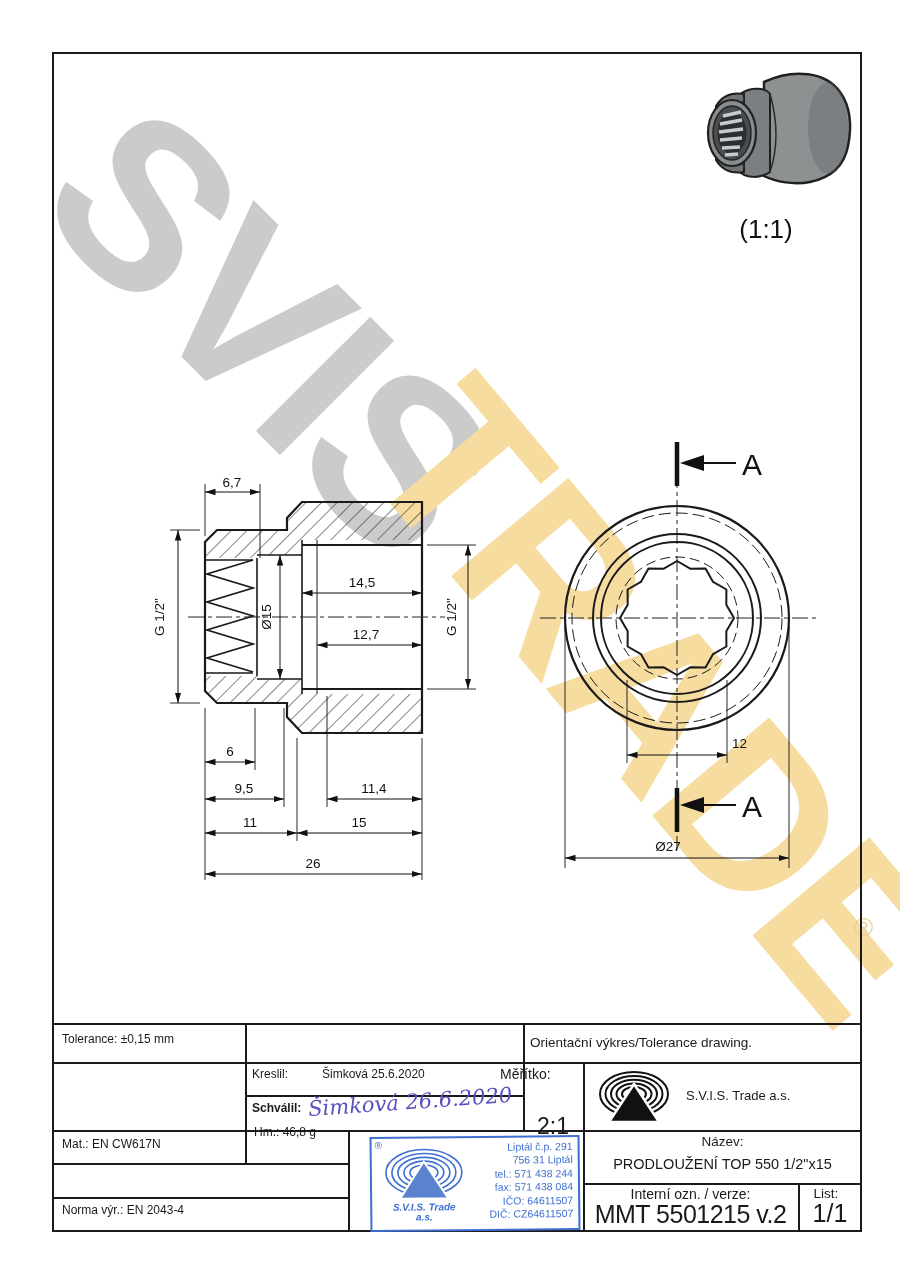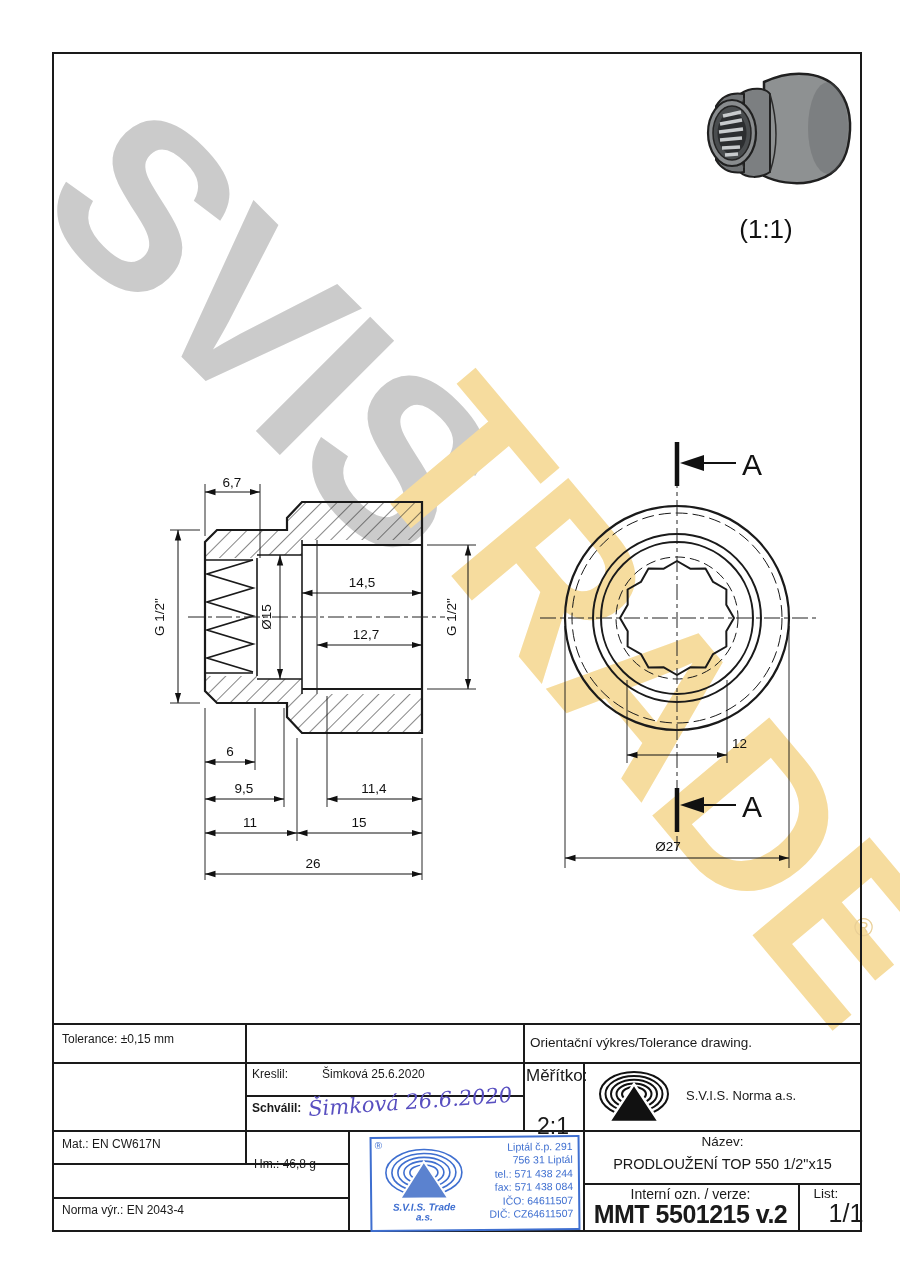--- a/index.html
+++ b/index.html
@@ -13,22 +13,22 @@
             font-size:222px;letter-spacing:-4px;color:#f6dc9e;}
   #wm-reg{left:854px;top:912px;font-size:26px;font-weight:normal;color:#e9cf96;}
   
   .ln{position:absolute;background:#1a1a1a;z-index:1;}
   
   .t{position:absolute;z-index:3;line-height:1.15;}
   #section-label{left:228px;top:404px;font-size:25px;letter-spacing:3px;z-index:2;}
   .tb-label{font-size:12px;}
   .small{font-size:13.5px;}
   #meritko-val{font-size:23px;}
-  #interni-val{font-size:25px;letter-spacing:-.5px;font-weight:bold;}
-  #list-val{font-size:25px;padding-left:16px;}
+  #interni-val{font-size:25px;letter-spacing:-.5px;}
+  #list-val{font-size:25px;}
   .center{text-align:center;}
   #signature{left:308px;top:1090px;font-size:21px;color:#584fc0;
              font-family:"DejaVu Serif",serif;font-style:italic;
              transform:rotate(-4deg);z-index:4;}
   
   #stamp{position:absolute;left:370px;top:1136px;width:206px;height:91px;z-index:4;
          border:2px solid #3f6fd0;color:#3f6fd0;transform:rotate(-.6deg);background:rgba(255,255,255,.0);}
   #stamp .addr{position:absolute;right:5px;top:3px;text-align:right;font-size:10.5px;line-height:13.4px;}
   #stamp .co{position:absolute;left:14px;top:64px;font-size:10px;font-weight:bold;font-style:italic;text-align:center;width:76px;line-height:10px;}
   #stamp .reg{position:absolute;left:3px;top:1px;font-size:10px;}
@@ -183,37 +183,37 @@
   <div class="ln" style="left:798px;top:1183px;width:2px;height:49px;"></div>
 
   <div class="t tb-label" style="left:62px;top:1033px;">Tolerance: ±0,15 mm</div>
   <div class="t small" style="left:530px;top:1035px;">Orientační výkres/Tolerance drawing.</div>
 
   <div class="t tb-label" style="left:252px;top:1068px;">Kreslil:</div>
   <div class="t tb-label" style="left:322px;top:1068px;">Šimková 25.6.2020</div>
   <div class="t tb-label" style="left:252px;top:1102px;font-weight:bold;">Schválil:</div>
   <div class="t" id="signature">Šimková 26.6.2020</div>
 
-  <div class="t" style="left:526px;top:1066px;font-size:17px;">Měřítko:</div>
+  <div class="t" style="left:500px;top:1066px;font-size:14px;">Měřítko:</div>
   <div class="t center" id="meritko-val" style="left:523px;top:1113px;width:60px;">2:1</div>
 
   <svg style="left:596px;top:1068px;z-index:3;" width="76" height="60" viewBox="0 0 76 60">
     <g fill="none" stroke="#111" stroke-width="2">
       <ellipse cx="38" cy="26" rx="34" ry="22"></ellipse>
       <ellipse cx="38" cy="26" rx="28.5" ry="18"></ellipse>
       <ellipse cx="38" cy="26" rx="23" ry="14.2"></ellipse>
       <ellipse cx="38" cy="26" rx="17.5" ry="10.5"></ellipse>
       <ellipse cx="38" cy="26" rx="12" ry="7"></ellipse>
     </g>
     <polygon points="38,16 13,54 63,54" fill="#111" stroke="#fff" stroke-width="2.5"></polygon>
   </svg>
-  <div class="t" style="left:686px;top:1089px;font-size:13px;">S.V.I.S. Norma a.s.</div>
+  <div class="t" style="left:686px;top:1089px;font-size:13px;">S.V.I.S. Trade a.s.</div>
 
   <div class="t tb-label" style="left:62px;top:1138px;text-align:center;">Mat.: EN CW617N</div>
-  <div class="t tb-label" style="left:254px;top:1158px;">Hm.: 46,8 g</div>
+  <div class="t tb-label" style="left:254px;top:1126px;">Hm.: 46,8 g</div>
   <div class="t tb-label" style="left:62px;top:1204px;">Norma výr.: EN 2043-4</div>
 
   <div class="t center small" style="left:583px;top:1134px;width:279px;">Název:</div>
   <div class="t center" style="left:583px;top:1156px;width:279px;font-size:14.5px;">PRODLOUŽENÍ TOP 550 1/2"x15</div>
   <div class="t center" style="left:583px;top:1186px;width:215px;font-size:14px;">Interní ozn. / verze:</div>
   <div class="t center" id="interni-val" style="left:583px;top:1200px;width:215px;">MMT 5501215 v.2</div>
   <div class="t center small" style="left:798px;top:1186px;width:56px;">List:</div>
   <div class="t center" id="list-val" style="left:798px;top:1199px;width:64px;">1/1</div>
 
   <div id="stamp">

